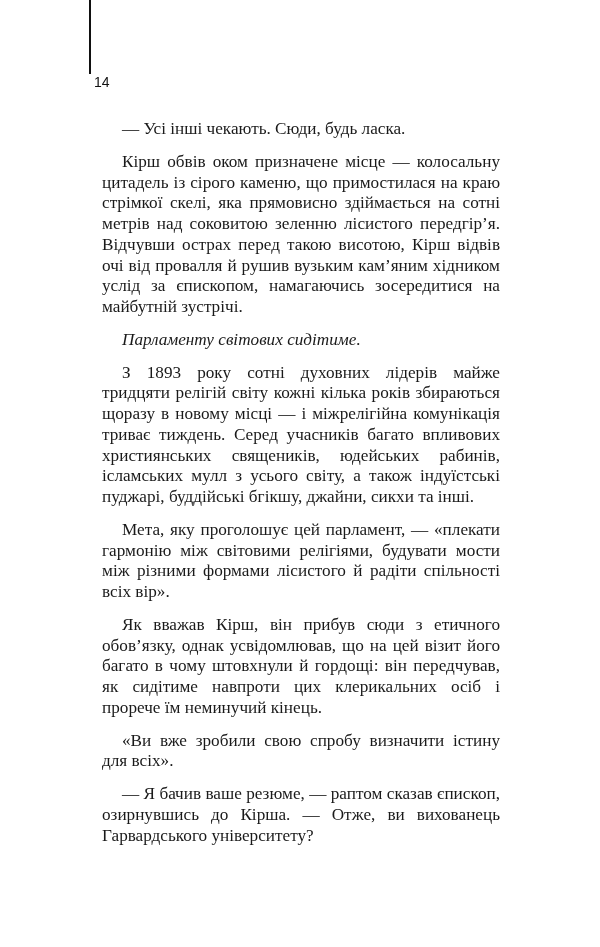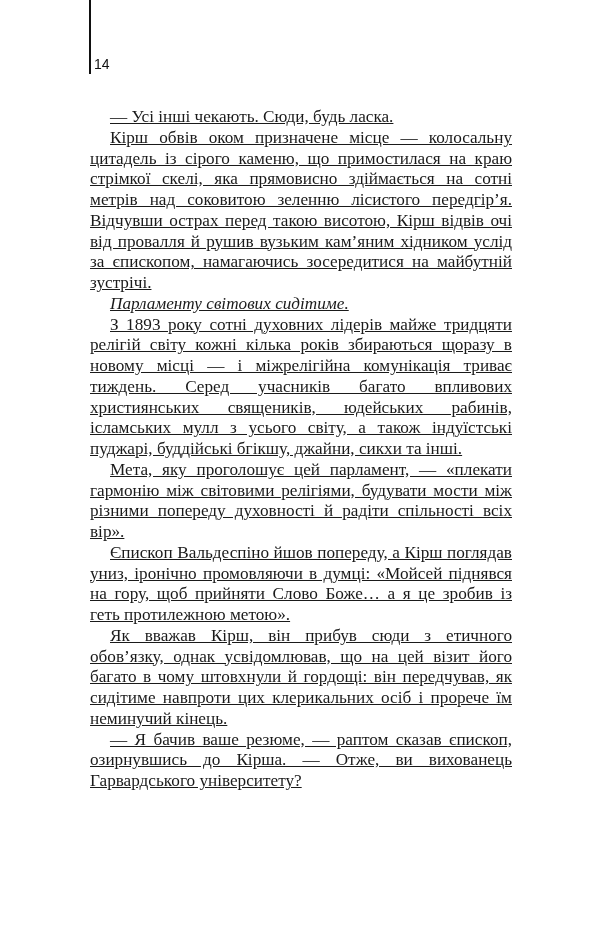--- a/index.html
+++ b/index.html
@@ -1,39 +1,39 @@
 <!DOCTYPE html>
 <html><head>
   <meta charset="utf-8">
   <style>
     html, body { margin: 0; padding: 0; background: #ffffff; }
     body { width: 600px; height: 947px; position: relative; overflow: hidden; }
     .rule {
       position: absolute; left: 89px; top: 0; width: 2px; height: 74px; background: #111;
     }
     .page-num {
-      position: absolute; left: 94px; top: 56px;
+      position: absolute; left: 94px; top: 74px;
       font-family: "Liberation Sans", sans-serif; font-size: 14px; color: #111;
     }
     .text {
       position: absolute; left: 90px; top: 107px; width: 422px;
       font-family: "Liberation Serif", serif; font-size: 17.2px; line-height: 20.75px;
       color: #1a1a1a; text-align: justify; hyphens: manual;
     }
-    .text p { margin: 0; text-indent: 20px; text-decoration: underline; }
+    .text p { margin: 12px; text-indent: 20px; }
     .text p.italic { font-style: italic; }
   </style>
 </head>
 <body>
 
 <div class="rule"></div>
 <div class="page-num">14</div>
 
 <div class="text">
   <p>— Усі інші чекають. Сюди, будь ласка.</p>
   <p>Кірш обвів оком призначене місце — колосальну цитадель із сірого каменю, що примостилася на краю стрімкої скелі, яка прямовисно здіймається на сотні метрів над соковитою зеленню лісистого передгір’я. Відчувши острах перед такою висотою, Кірш відвів очі від провалля й рушив вузьким кам’яним хідником услід за єпископом, намагаючись зосе­редитися на майбутній зустрічі.</p>
   <p class="italic">Парламенту світових сидітиме.</p>
   <p>З 1893 року сотні духовних лідерів майже тридцяти релігій світу кожні кілька років збираються щоразу в новому місці — і міжрелігійна комунікація триває тиждень. Серед учасників багато впливових християнських священиків, юдейських рабинів, ісламських мулл з усього світу, а також індуїстські пуджарі, буддійські бгікшу, джайни, сикхи та інші.</p>
-  <p>Мета, яку проголошує цей парламент, — «плекати гармо­нію між світовими релігіями, будувати мости між різними попереду духовності й радіти спільності всіх вір».</p>
-  <p>Єпископ Вальдеспіно йшов попереду, а Кірш поглядав униз, іронічно промовляючи в думці: «Мойсей піднявся на гору, щоб прийняти Слово Боже… а я це зробив із геть про­тилежною метою».</p>
+  <p>Мета, яку проголошує цей парламент, — «плекати гармо­нію між світовими релігіями, будувати мости між різними формами лісистого й радіти спільності всіх вір».</p>
   <p>Як вважав Кірш, він прибув сюди з етичного обов’язку, однак усвідомлював, що на цей візит його багато в чому штовхнули й гордощі: він передчував, як сидітиме навпроти цих клерикальних осіб і прорече їм неминучий кінець.</p>
+  <p>«Ви вже зробили свою спробу визначити істину для всіх».</p>
   <p>— Я бачив ваше резюме, — раптом сказав єпископ, озир­нувшись до Кірша. — Отже, ви вихованець Гарвардського університету?</p>
 </div>
 
 </body></html>

